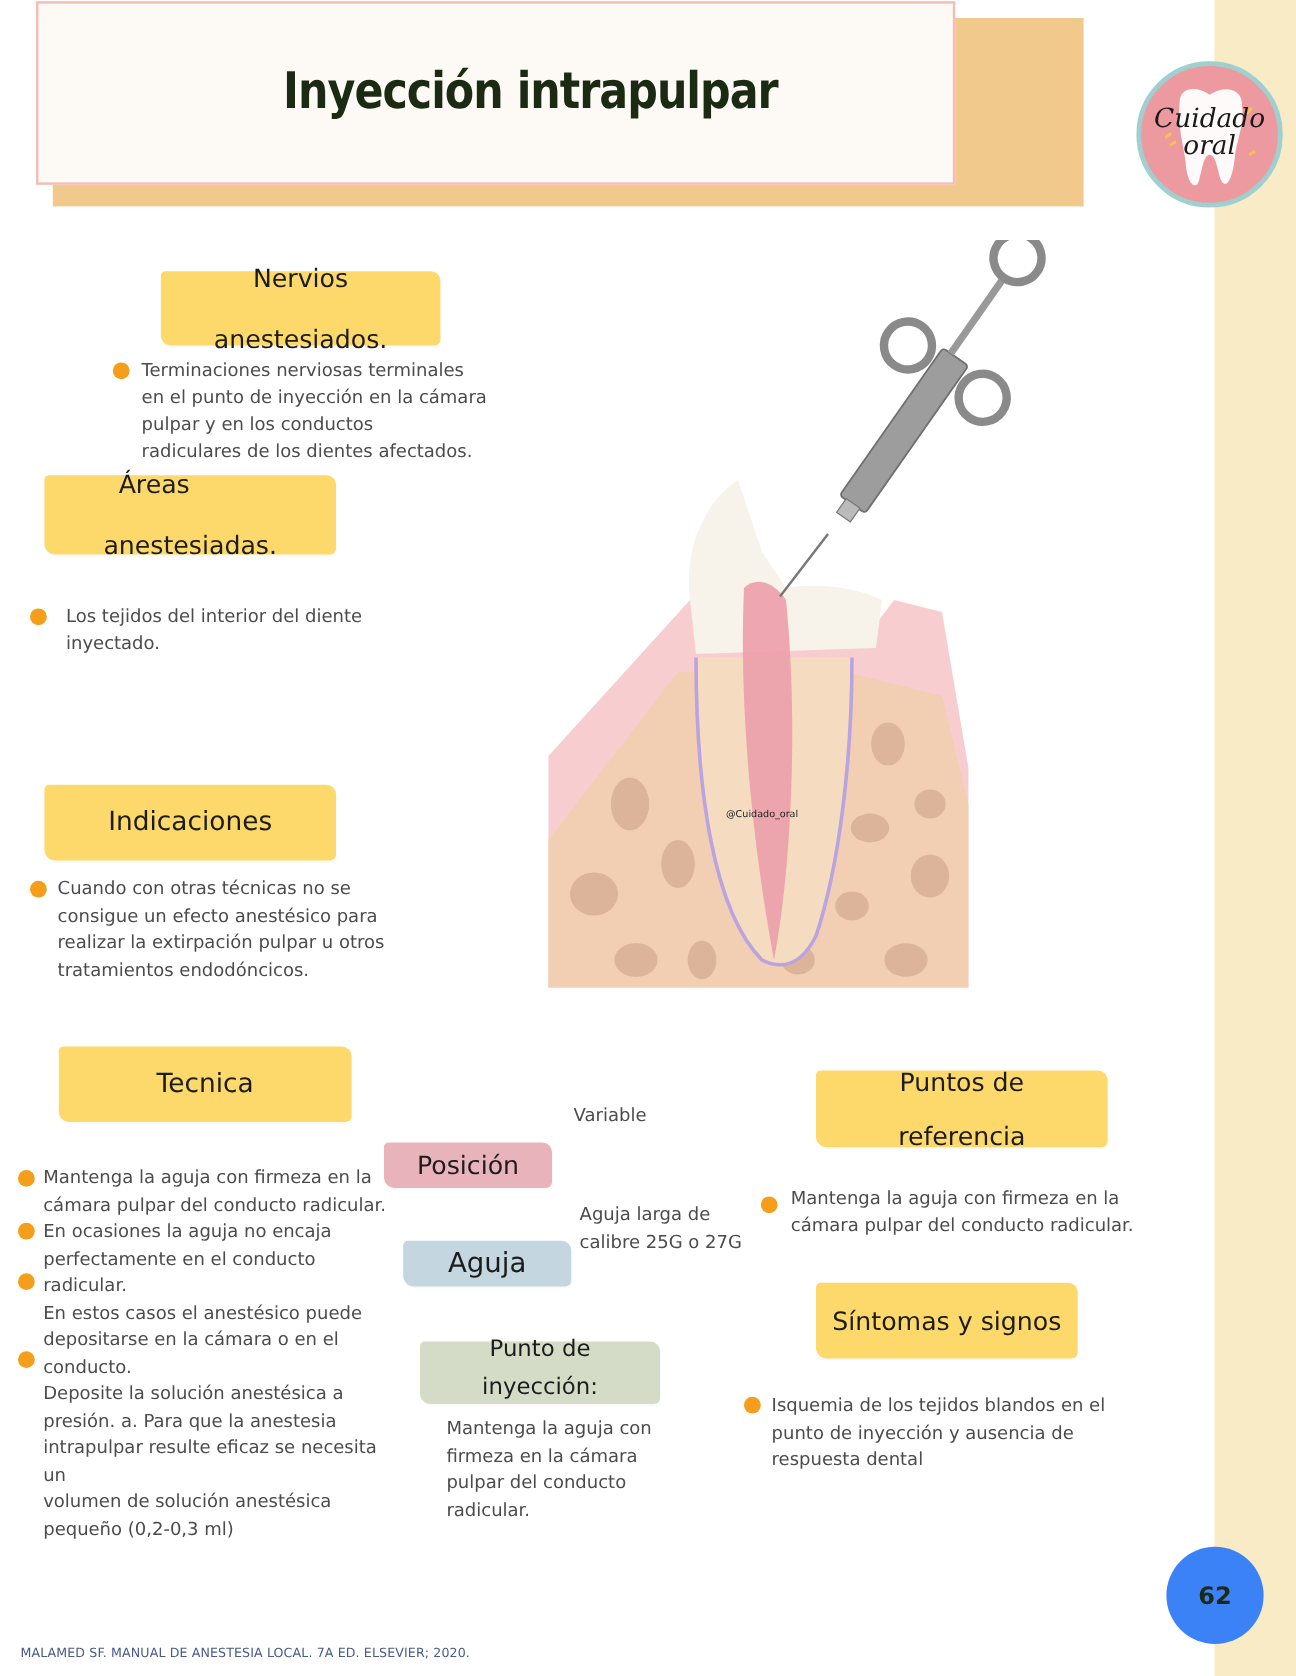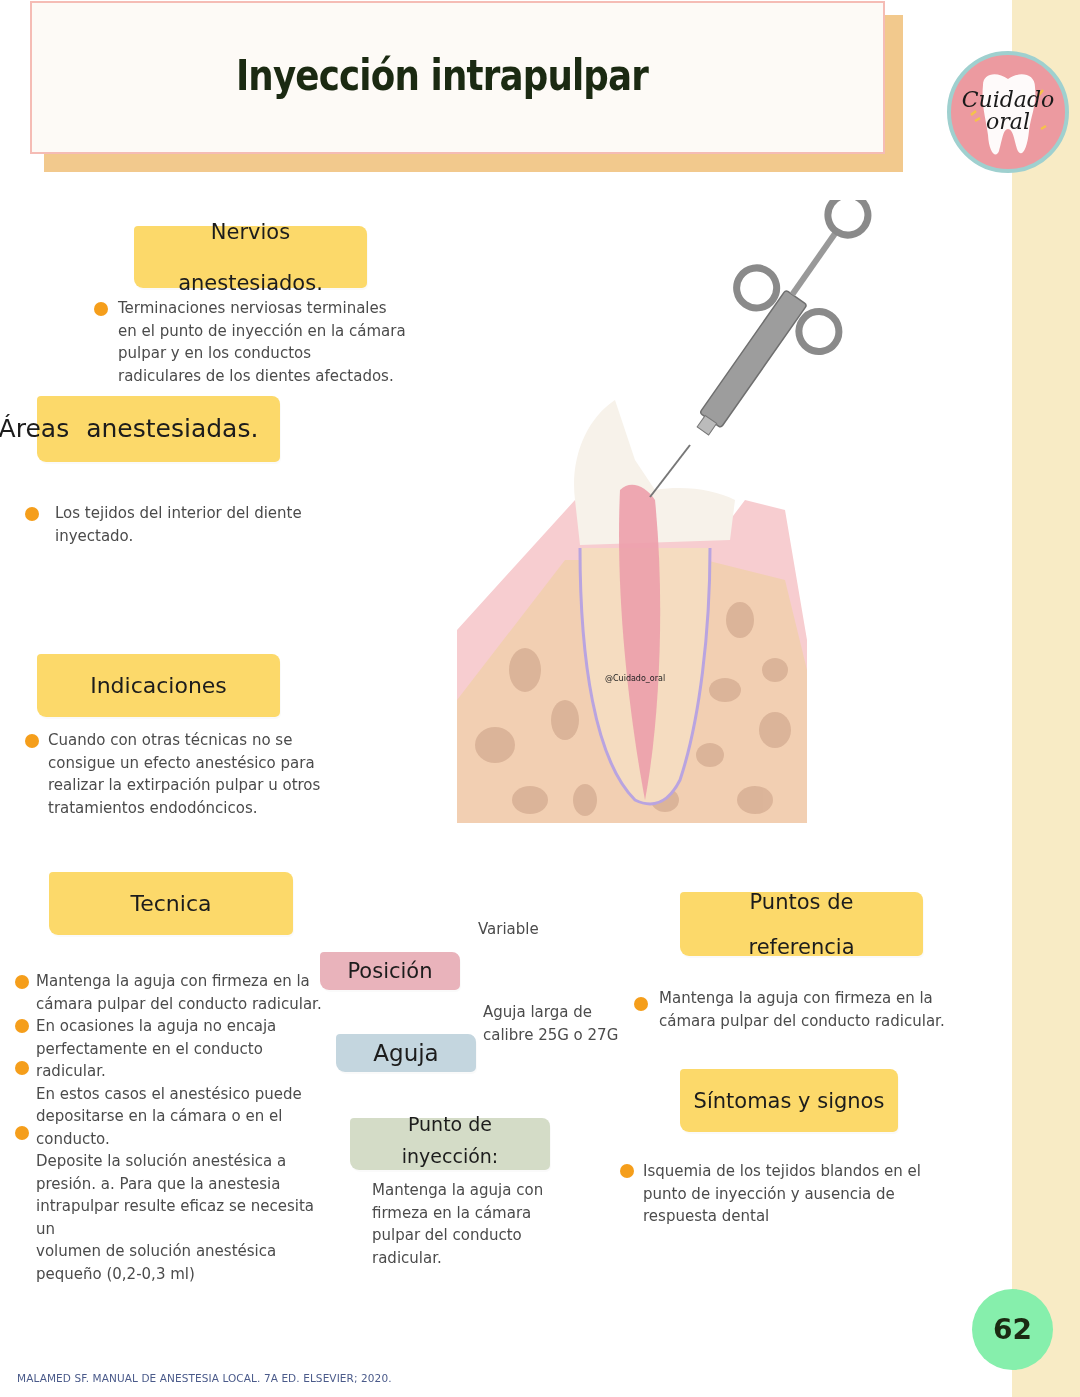--- a/index.html
+++ b/index.html
@@ -1,41 +1,41 @@
 <!DOCTYPE html>
 <html><head>
 <meta charset="utf-8">
 <style>
   html,body{margin:0;padding:0;}
   body{width:1080px;height:1397px;position:relative;background:#ffffff;overflow:hidden;
        font-family:"DejaVu Sans",sans-serif;color:#4a4a4a;}
   .side-strip{position:absolute;left:1012px;top:0;width:68px;height:1397px;background:#f8ebc5;}
   .title-shadow{position:absolute;left:44px;top:15px;width:859px;height:157px;background:#f2c98d;}
-  .title-box{position:absolute;left:30px;top:1px;width:855px;height:153px;background:#fdfaf6;
+  .title-box{position:absolute;left:30px;top:1px;width:766px;height:153px;background:#fdfaf6;
              border:2px solid #f5bcb5;box-sizing:border-box;}
   .title{position:absolute;left:0;top:48px;width:820px;text-align:center;
          font-family:"DejaVu Sans",sans-serif;font-weight:bold;font-size:42px;color:#1b2a12;
          letter-spacing:-1px;transform:scaleX(0.85);transform-origin:center;}
   .logo{position:absolute;left:947px;top:51px;width:122px;height:122px;border-radius:50%;
         background:#ec9aa0;border:4px solid #9fd0cf;box-sizing:border-box;overflow:hidden;}
   .logo-text{position:absolute;left:0;top:34px;width:100%;text-align:center;
              font-family:"DejaVu Serif",serif;font-style:italic;font-size:22px;line-height:22px;color:#1a1a1a;}
   .hl{position:absolute;border-radius:4px 8px 5px 9px;display:flex;align-items:center;justify-content:center;
       text-align:center;font-family:"DejaVu Sans",sans-serif;color:#1c1c1c;line-height:34px;
       box-shadow:1px 2px 0 rgba(0,0,0,0.02);}
   .yellow{background:#fcd96a;gap:17px;}
   .pink{background:#e9b3bb;}
   .blue{background:#c4d6df;}
   .green{background:#d4dcc7;}
   .txt{position:absolute;font-size:15px;line-height:22.5px;color:#4b4b4b;}
   .bullet{position:absolute;width:14px;height:14px;border-radius:50%;background:#f59e1b;}
   .illustration{position:absolute;left:455px;top:200px;width:420px;height:625px;}
   .page-num{position:absolute;left:972px;top:1289px;width:81px;height:81px;border-radius:50%;
-            background:#86efac;display:flex;align-items:center;justify-content:center;
-            font-weight:bold;font-size:28px;color:#1b2a12;}
+            background:#3b82f6;display:flex;align-items:center;justify-content:center;
+            font-weight:bold;font-size:20px;color:#1b2a12;}
   .ref{position:absolute;left:17px;top:1372px;font-size:10.5px;color:#4a5a8a;letter-spacing:0.1px;}
 </style>
 </head>
 <body>
 
 <div class="side-strip"></div>
 
 <div class="title-shadow"></div>
 <div class="title-box">
   <div class="title">Inyección intrapulpar</div>
@@ -57,21 +57,21 @@
   <div>anestesiados.</div>
 </div>
 <div class="bullet" style="left:94px;top:302px;"></div>
 <div class="txt" style="left:118px;top:297px;width:300px;">
   <div>Terminaciones nerviosas terminales</div>
   <div>en el punto de inyección en la cámara</div>
   <div>pulpar y en los conductos</div>
   <div>radiculares de los dientes afectados.</div>
 </div>
 
-<div class="hl yellow" style="left:37px;top:396px;width:243px;height:66px;flex-direction:row;font-size:25px;">
+<div class="hl yellow" style="left:37px;top:396px;width:243px;height:66px;flex-direction:column;font-size:21px;">
   <div style="margin-left:-60px;">Áreas</div>
   <div>anestesiadas.</div>
 </div>
 <div class="bullet" style="left:25px;top:507px;"></div>
 <div class="txt" style="left:55px;top:502px;width:300px;">
   <div>Los tejidos del interior del diente</div>
   <div>inyectado.</div>
 </div>
 
 <div class="hl yellow" style="left:37px;top:654px;width:243px;height:63px;font-size:22px;">

